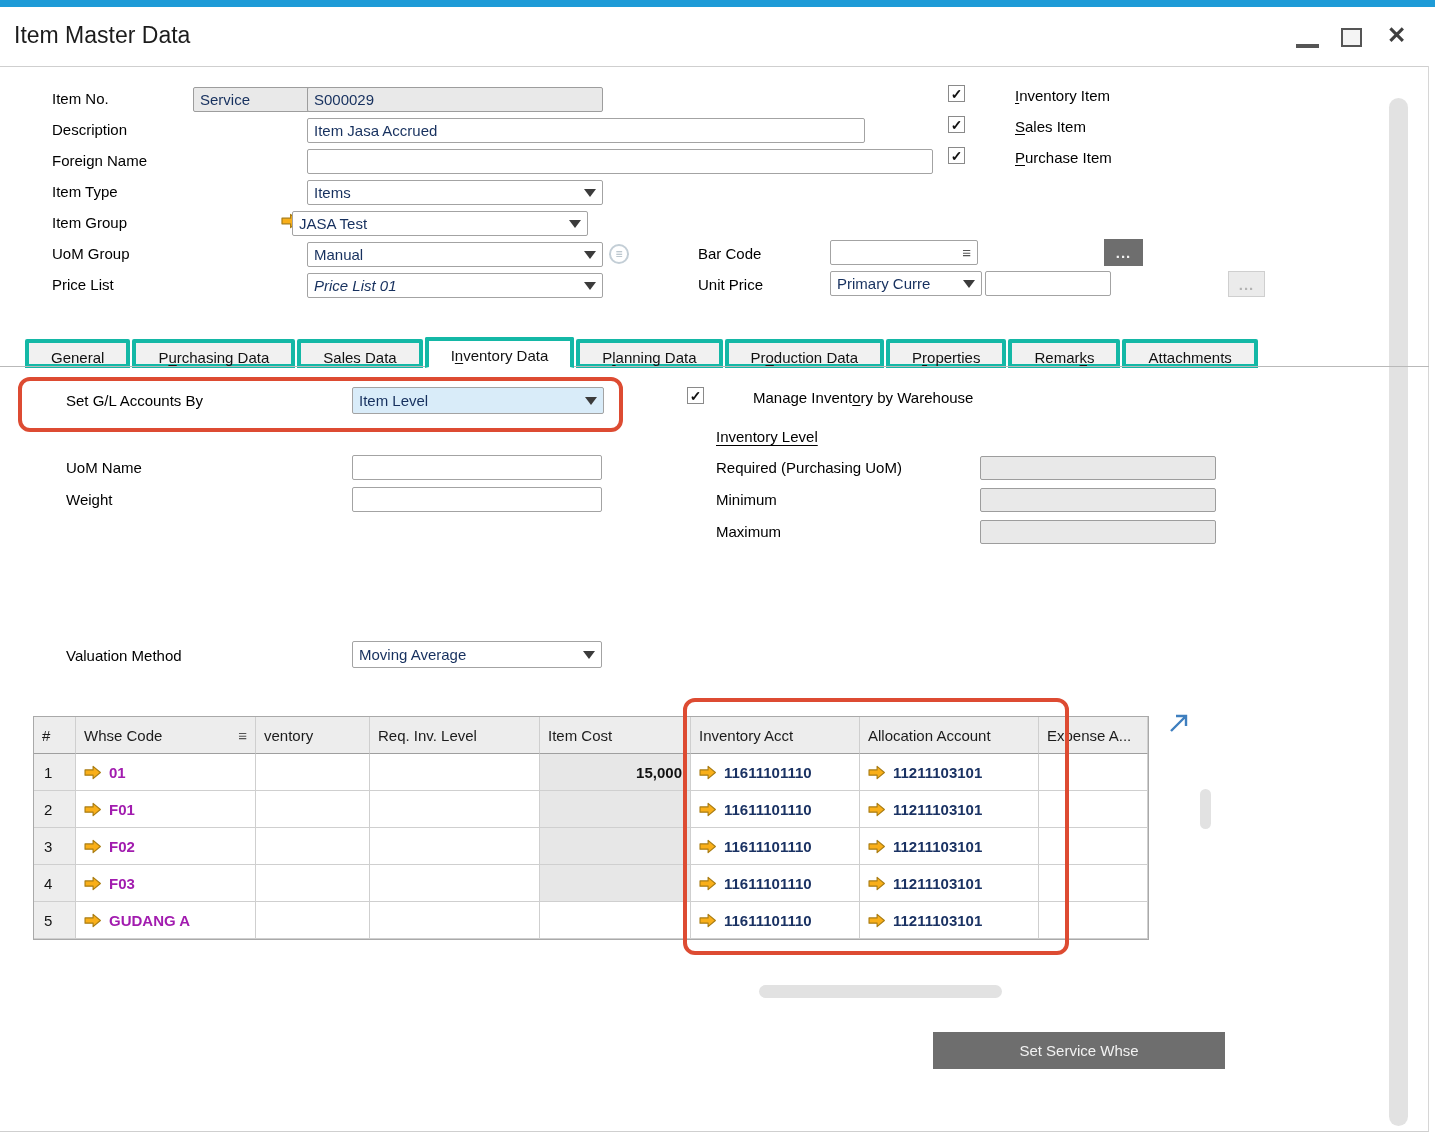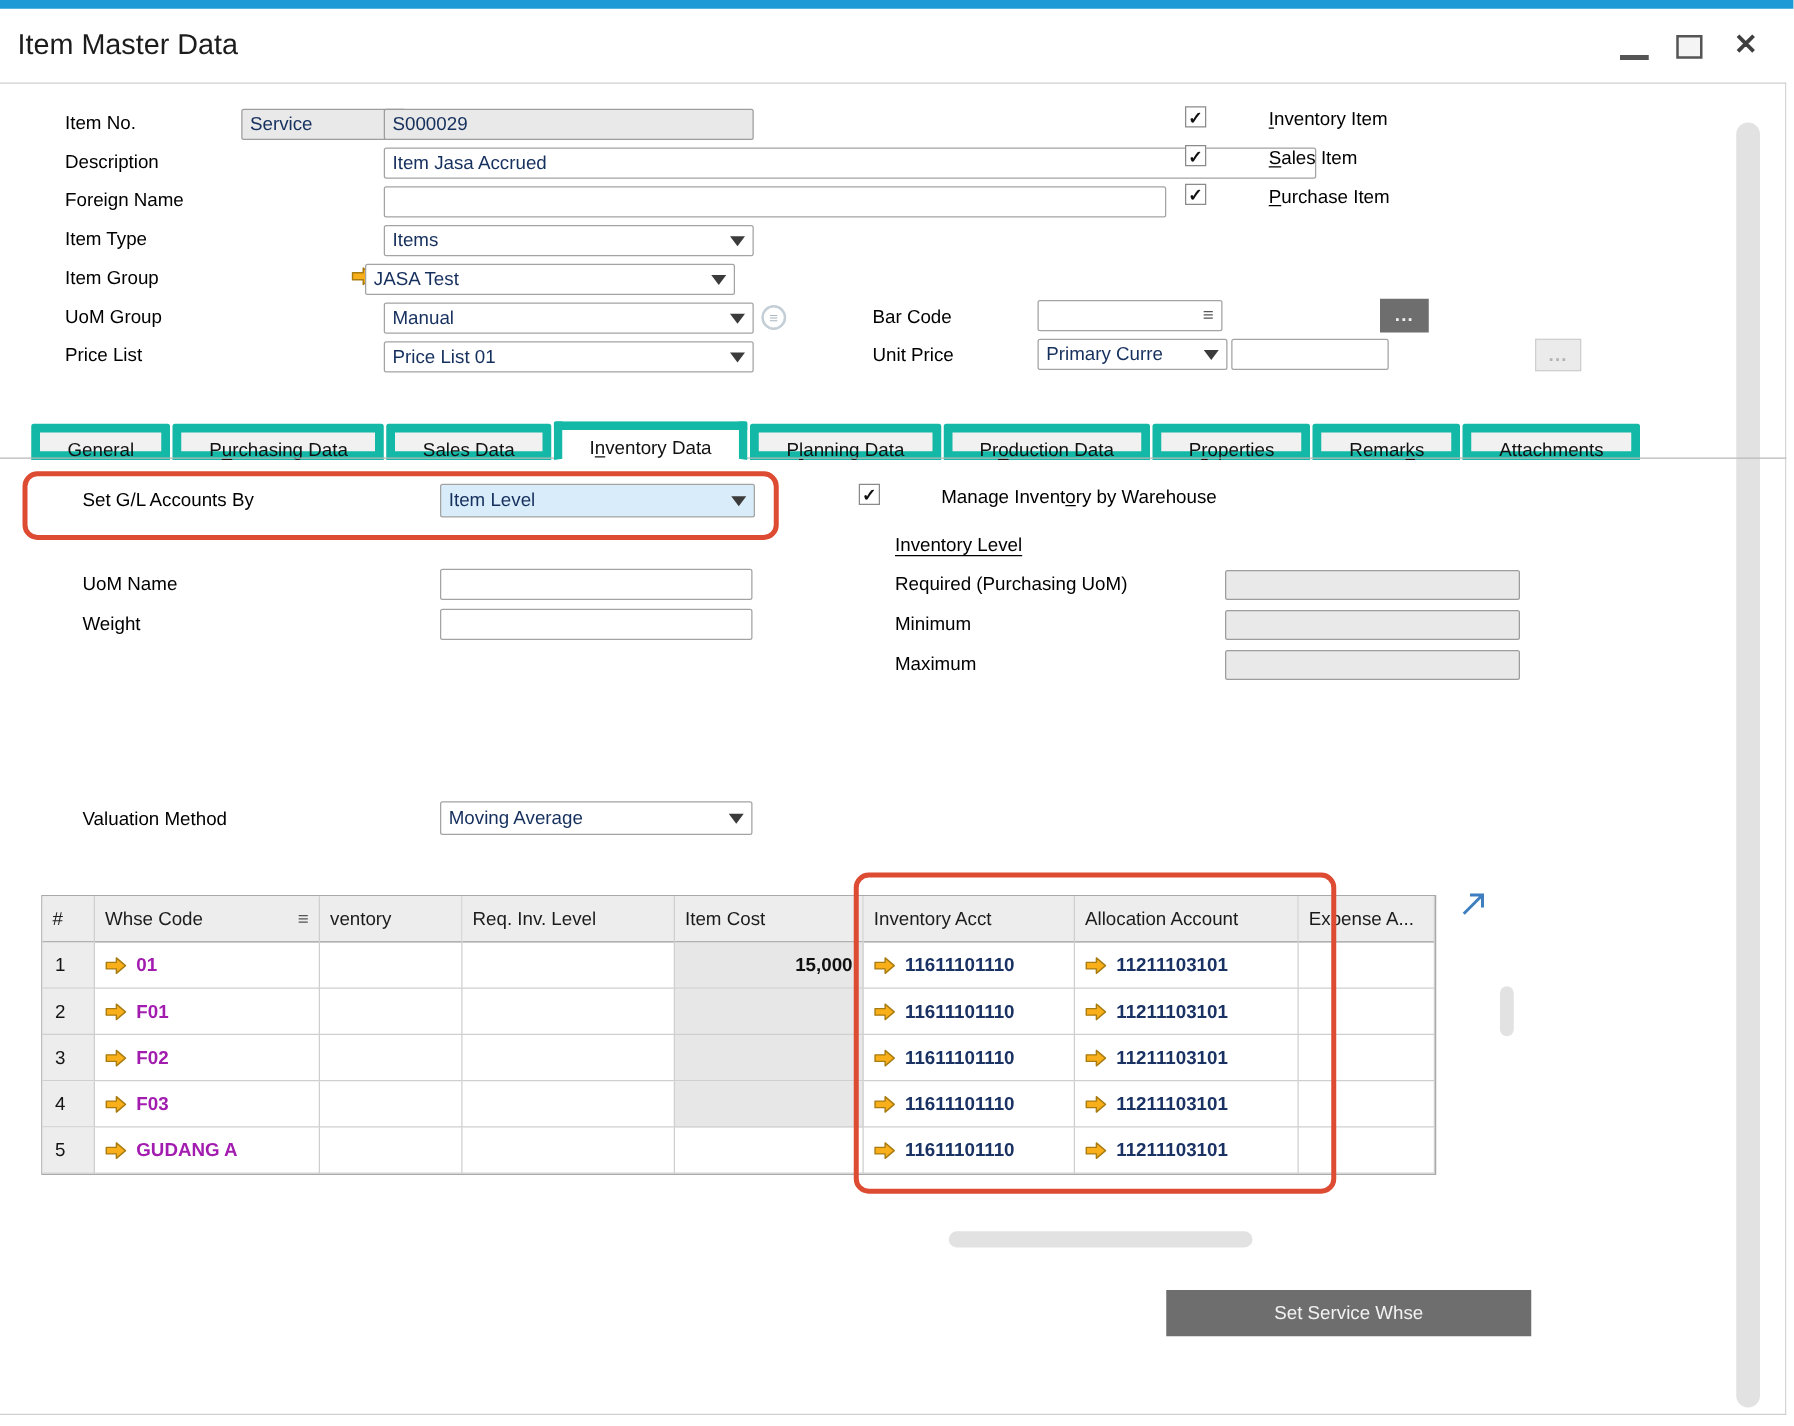--- a/index.html
+++ b/index.html
@@ -23,21 +23,21 @@
   .mn{text-decoration:underline;text-underline-offset:2px;}
   .menu-glyph{color:#555;font-size:15px;line-height:1;}
   .circle-ic{box-sizing:border-box;width:20px;height:20px;border-radius:50%;border:2px solid #c3ced6;
              display:flex;align-items:center;justify-content:center;color:#aab8c2;font-size:12px;font-weight:bold;}
   .btn-dark{background:#6e6e6e;color:#f2f2f2;display:flex;align-items:center;justify-content:center;
             font-weight:bold;letter-spacing:1px;}
   .btn-light{background:#ebebeb;color:#b3b3b3;border:1px solid #cfcfcf;display:flex;align-items:center;
              justify-content:center;font-weight:bold;letter-spacing:1px;box-sizing:border-box;}
   
   .tabbar{left:25px;top:337px;display:flex;align-items:flex-end;}
-  .tab{height:29px;line-height:29px;padding:0 22px;background:#f1f1f1;border:7px solid #14b8a6;
+  .tab{height:29px;line-height:29px;padding:0 22px;background:#f1f1f1;border:4px solid #14b8a6;
        margin-right:2px;border-radius:2px 2px 0 0;color:#111;white-space:nowrap;box-sizing:border-box;}
   .tab.active{background:#fff;height:31px;line-height:30px;position:relative;z-index:3;border-bottom:1px solid #fff;}
   .contentline{top:366px;left:0;width:1429px;height:1px;background:#b9b9b9;z-index:1;}
   
   .ann{border:4px solid #DD4B32;border-radius:12px;pointer-events:none;z-index:6;}
   
   .grid{left:33px;top:716px;display:grid;grid-template-columns:42px 180px 114px 170px 151px 169px 179px 109px;
         border:1px solid #a9a9a9;background:#fff;}
   .th,.td{box-sizing:border-box;height:37px;display:flex;align-items:center;padding:0 8px;
           border-right:1px solid #cfcfcf;border-bottom:1px solid #cfcfcf;white-space:nowrap;overflow:hidden;}
@@ -70,21 +70,21 @@
   <div class="abs lbl" style="left:14px;top:90px;">Item No.</div>
   <div class="abs lbl" style="left:14px;top:121px;">Description</div>
   <div class="abs lbl" style="left:14px;top:152px;">Foreign Name</div>
   <div class="abs lbl" style="left:14px;top:183px;">Item Type</div>
   <div class="abs lbl" style="left:14px;top:214px;">Item Group</div>
   <div class="abs lbl" style="left:14px;top:245px;">UoM Group</div>
   <div class="abs lbl" style="left:14px;top:276px;">Price List</div>
 
   <div class="abs field gray" style="left:193px;top:87px;width:132px;">Service</div>
   <div class="abs field gray" style="left:307px;top:87px;width:296px;">S000029</div>
-  <div class="abs field" style="left:307px;top:118px;width:746px;">Item Jasa Accrued</div>
+  <div class="abs field" style="left:307px;top:118px;width:558px;">Item Jasa Accrued</div>
   <div class="abs field" style="left:307px;top:149px;width:626px;"></div>
 
   <div class="abs field combo" style="left:307px;top:180px;width:296px;">
     <span>Items</span>
     <span class="dd"></span>
   </div>
 
   <svg class="abs" style="left:281px;top:213px;" width="19" height="16" viewBox="0 0 19 16">
     <path d="M1 5.2 H9.6 V1.4 L17.4 8 L9.6 14.6 V10.8 H1 Z" fill="#F9AF19" stroke="#A97C12" stroke-width="1.2" stroke-linejoin="round"></path>
   </svg>
@@ -94,21 +94,21 @@
   </div>
 
   <div class="abs field combo" style="left:307px;top:242px;width:296px;">
     <span>Manual</span>
     <span class="dd"></span>
   </div>
   <div class="abs circle-ic" style="left:609px;top:244px;">
       <span>≡</span>
     </div>
 
-  <div class="abs field combo" style="left:307px;top:273px;width:296px;">
+  <div class="abs field combo" style="left:307px;top:273px;width:296px;font-style:italic;">
     <span>Price List 01</span>
     <span class="dd"></span>
   </div>
 
   <div class="abs lbl" style="left:660px;top:245px;">Bar Code</div>
   <div class="abs field combo" style="left:830px;top:240px;width:148px;">
     <span></span>
     <span class="menu-glyph">≡</span>
   </div>
   <div class="abs btn-dark" style="left:1104px;top:239px;width:39px;height:27px;">...</div>

